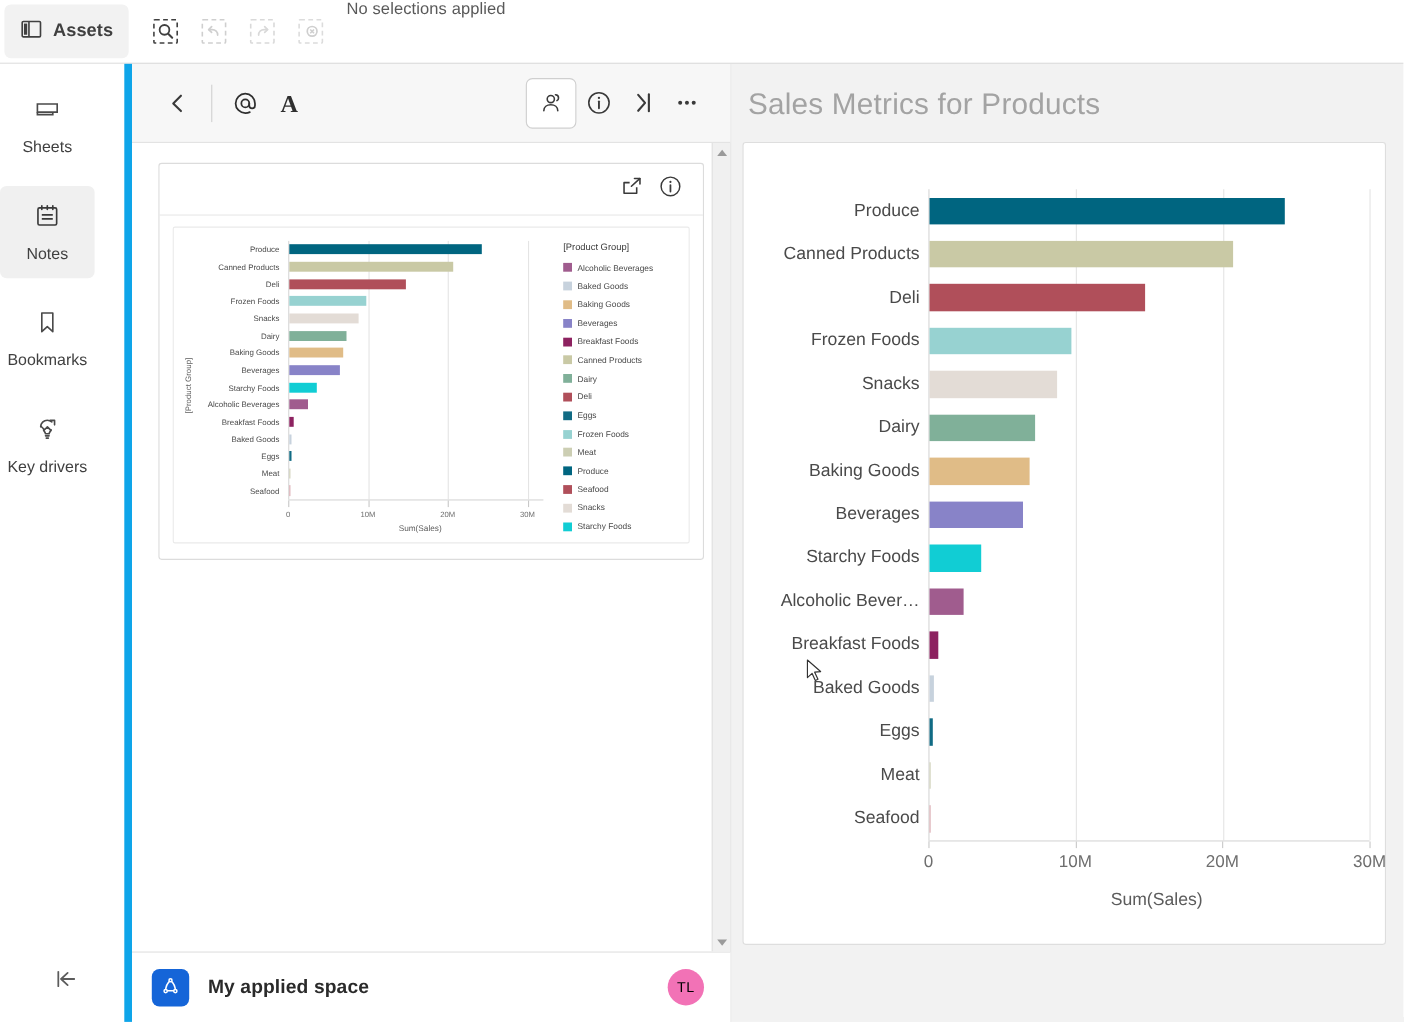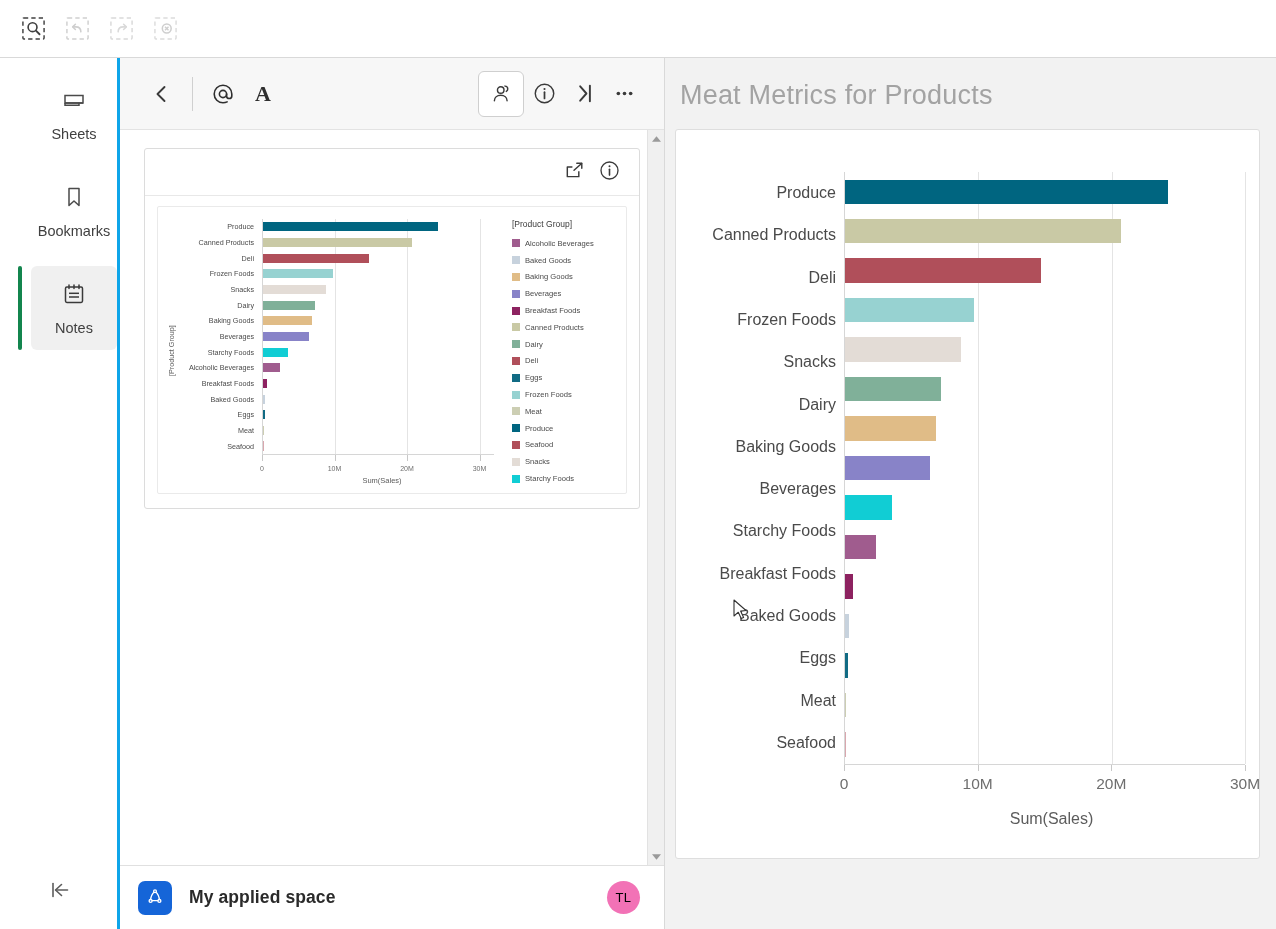--- a/index.html
+++ b/index.html
@@ -30,22 +30,22 @@
   .sel-tools { display: flex; align-items: center; gap: 6px; padding-left: 14px; }
   .sel-tool { width: 38px; height: 38px; display: flex; align-items: center; justify-content: center; cursor: pointer; border-radius: 4px;}
   .sel-tool.disabled { cursor: default; }
   .sel-msg { font-size: 15px; color: #595959; margin-left: 14px; letter-spacing:.1px;}
 
   
   .body { flex: 1; display: flex; min-height: 0; }
 
   
   .rail {
-    width: 120px; flex: 0 0 120px; background: #fff; border-right: 3px solid #0ea5e9;
-    display: flex; flex-direction: column; align-items: flex-end; padding-top: 14px;
+    width: 120px; flex: 0 0 120px; background: #fff; border-right: 7px solid #0ea5e9;
+    display: flex; flex-direction: column; align-items: flex-start; padding-top: 14px;
     position: relative;
   }
   .rail-item {
     width: 86px; height: 84px; display: flex; flex-direction: column; align-items: center;
     justify-content: center; gap: 9px; border-radius: 6px; cursor: pointer;
     margin-bottom: 13px; position: relative;
   }
   .rail-item .rlbl { font-size: 14.5px; color: #404040; }
   .rail-item.active { background: #f0f0f0; }
   .rail-item.active::before {
@@ -184,20 +184,30 @@
   
   .cursor { position: absolute; pointer-events: none; z-index: 50; }
 </style>
 </head>
 <body>
 
 <div class="app">
 
   <div class="topbar">
 
+    <div class="assets-btn">
+      <span>
+        <svg width="21" height="21" viewBox="0 0 24 24" fill="none" stroke="#404040" stroke-width="1.7">
+          <rect x="2.5" y="4" width="19" height="16" rx="1.2"></rect>
+          <line x1="9.5" y1="4" x2="9.5" y2="20"></line>
+          <rect x="4.3" y="6.2" width="3.4" height="11.6" fill="#404040" stroke="none"></rect>
+        </svg>
+      </span>
+      <span class="lbl">Assets</span>
+    </div>
 
 
     <div class="sel-tools">
       <div class="sel-tool">
         <svg width="25" height="25" viewBox="0 0 26 26">
           <g stroke="#404040" stroke-width="1.5" fill="none" stroke-dasharray="4.5 3.2">
             <rect x="2" y="2" width="22" height="22" rx="1"></rect>
           </g>
           <circle cx="12" cy="11.6" r="4.6" fill="none" stroke="#404040" stroke-width="1.7"></circle>
           <line x1="15.5" y1="15.2" x2="19.3" y2="19" stroke="#404040" stroke-width="1.9" stroke-linecap="round"></line>
@@ -226,60 +236,74 @@
           <g stroke="#dcdcdc" stroke-width="1.5" fill="none" stroke-dasharray="4.5 3.2">
             <rect x="2" y="2" width="22" height="22" rx="1"></rect>
           </g>
           <circle cx="14.3" cy="13" r="4.6" fill="none" stroke="#cfcfcf" stroke-width="1.6"></circle>
           <line x1="12.5" y1="11.2" x2="16.1" y2="14.8" stroke="#cfcfcf" stroke-width="1.5"></line>
           <line x1="16.1" y1="11.2" x2="12.5" y2="14.8" stroke="#cfcfcf" stroke-width="1.5"></line>
         </svg>
       </div>
     </div>
 
+    <div class="sel-msg">No selections applied</div>
   </div>
 
   <div class="body">
 
     <div class="rail">
 
       <div class="rail-item">
         <span>
           <svg width="26" height="26" viewBox="0 0 26 26" fill="none" stroke="#4a4a4a" stroke-width="1.5">
             <path d="M4 8.5h18v7.5H4z"></path>
             <path d="M4 16h18"></path>
             <path d="M4 16v2.2h14V16"></path>
           </svg>
         </span>
         <span class="rlbl">Sheets</span>
-      </div>
-
-      <div class="rail-item">
-        <span>
-          <svg width="26" height="26" viewBox="0 0 26 26" fill="none" stroke="#4a4a4a" stroke-width="1.5">
-            <path d="M8 4.5h10v17l-5-4.5-5 4.5z" stroke-linejoin="round"></path>
-          </svg>
-        </span>
-        <span class="rlbl">Bookmarks</span>
       </div>
 
       <div class="rail-item active">
         <span>
           <svg width="26" height="26" viewBox="0 0 26 26" fill="none" stroke="#3a3a3a" stroke-width="1.5">
             <rect x="4.5" y="6" width="17" height="15.5" rx="1.4"></rect>
             <line x1="8" y1="4" x2="8" y2="7.4" stroke-linecap="round"></line>
             <line x1="13" y1="4" x2="13" y2="7.4" stroke-linecap="round"></line>
             <line x1="18" y1="4" x2="18" y2="7.4" stroke-linecap="round"></line>
             <line x1="8" y1="12.3" x2="18" y2="12.3"></line>
             <line x1="8" y1="16" x2="18" y2="16"></line>
           </svg>
         </span>
         <span class="rlbl">Notes</span>
       </div>
 
+      <div class="rail-item">
+        <span>
+          <svg width="26" height="26" viewBox="0 0 26 26" fill="none" stroke="#4a4a4a" stroke-width="1.5">
+            <path d="M8 4.5h10v17l-5-4.5-5 4.5z" stroke-linejoin="round"></path>
+          </svg>
+        </span>
+        <span class="rlbl">Bookmarks</span>
+      </div>
+
+      <div class="rail-item">
+        <span>
+          <svg width="26" height="26" viewBox="0 0 26 26" fill="none" stroke="#4a4a4a" stroke-width="1.5">
+            <path d="M7 11c0-3.3 2.7-6 6-6 1.6 0 3 .6 4.1 1.6" stroke-linecap="round"></path>
+            <path d="M7.2 10.5l3.3 3.2 2.6-2.6 3.2 3.2" stroke-linecap="round" stroke-linejoin="round"></path>
+            <path d="M15.6 5.2h4v4" stroke-linecap="round" stroke-linejoin="round"></path>
+            <path d="M9.6 13.8c.5 1.4 1.5 2.3 1.8 3.5h3.2c.3-1.2 1.3-2.1 1.8-3.5" stroke-linecap="round"></path>
+            <line x1="11.4" y1="19.2" x2="14.6" y2="19.2" stroke-linecap="round"></line>
+            <line x1="12.1" y1="21.3" x2="13.9" y2="21.3" stroke-linecap="round"></line>
+          </svg>
+        </span>
+        <span class="rlbl">Key drivers</span>
+      </div>
 
       <div class="rail-collapse">
         <svg width="30" height="22" viewBox="0 0 30 22" fill="none" stroke="#5c5c5c" stroke-width="1.6">
           <line x1="8" y1="4.5" x2="8" y2="17.5" stroke-linecap="round"></line>
           <path d="M16.5 5.5L10.5 11l6 5.5" stroke-linecap="round" stroke-linejoin="round"></path>
           <line x1="11" y1="11" x2="22.5" y2="11" stroke-linecap="round"></line>
         </svg>
       </div>
     </div>
 
@@ -531,36 +555,37 @@
             <circle cx="7.2" cy="15.2" r="1.6" fill="#1565d8"></circle>
             <circle cx="16.8" cy="15.2" r="1.6" fill="#1565d8"></circle>
           </svg>
         </div>
         <div class="space-name">My applied space</div>
         <div class="avatar">TL</div>
       </div>
     </div>
 
     <div class="main">
-      <div class="main-title">Meat Metrics for Products</div>
+      <div class="main-title">Sales Metrics for Products</div>
       <div class="main-card">
         <div id="mainChart" style="width:100%;height:100%;">
             <div class="chart">
               <div class="chart-main">
                 <div class="plot-wrap" style="padding-top: 42px;">
                   <div class="ycats" style="width: 168px; flex: 0 0 168px;">
                     <div class="ycat">Produce</div>
                     <div class="ycat">Canned Products</div>
                     <div class="ycat">Deli</div>
                     <div class="ycat">Frozen Foods</div>
                     <div class="ycat">Snacks</div>
                     <div class="ycat">Dairy</div>
                     <div class="ycat">Baking Goods</div>
                     <div class="ycat">Beverages</div>
                     <div class="ycat">Starchy Foods</div>
+                    <div class="ycat">Alcoholic Bever…</div>
                     <div class="ycat">Breakfast Foods</div>
                     <div class="ycat">Baked Goods</div>
                     <div class="ycat">Eggs</div>
                     <div class="ycat">Meat</div>
                     <div class="ycat">Seafood</div>
                   </div>
                   <div class="plot" style="padding-right: 14px;">
                     <div class="gridline" style="left: calc(33.3333% - 4.66667px);"></div>
                     <div class="gridline" style="left: calc(66.6667% - 9.33333px);"></div>
                     <div class="gridline" style="left: calc(100% - 14px);"></div>

